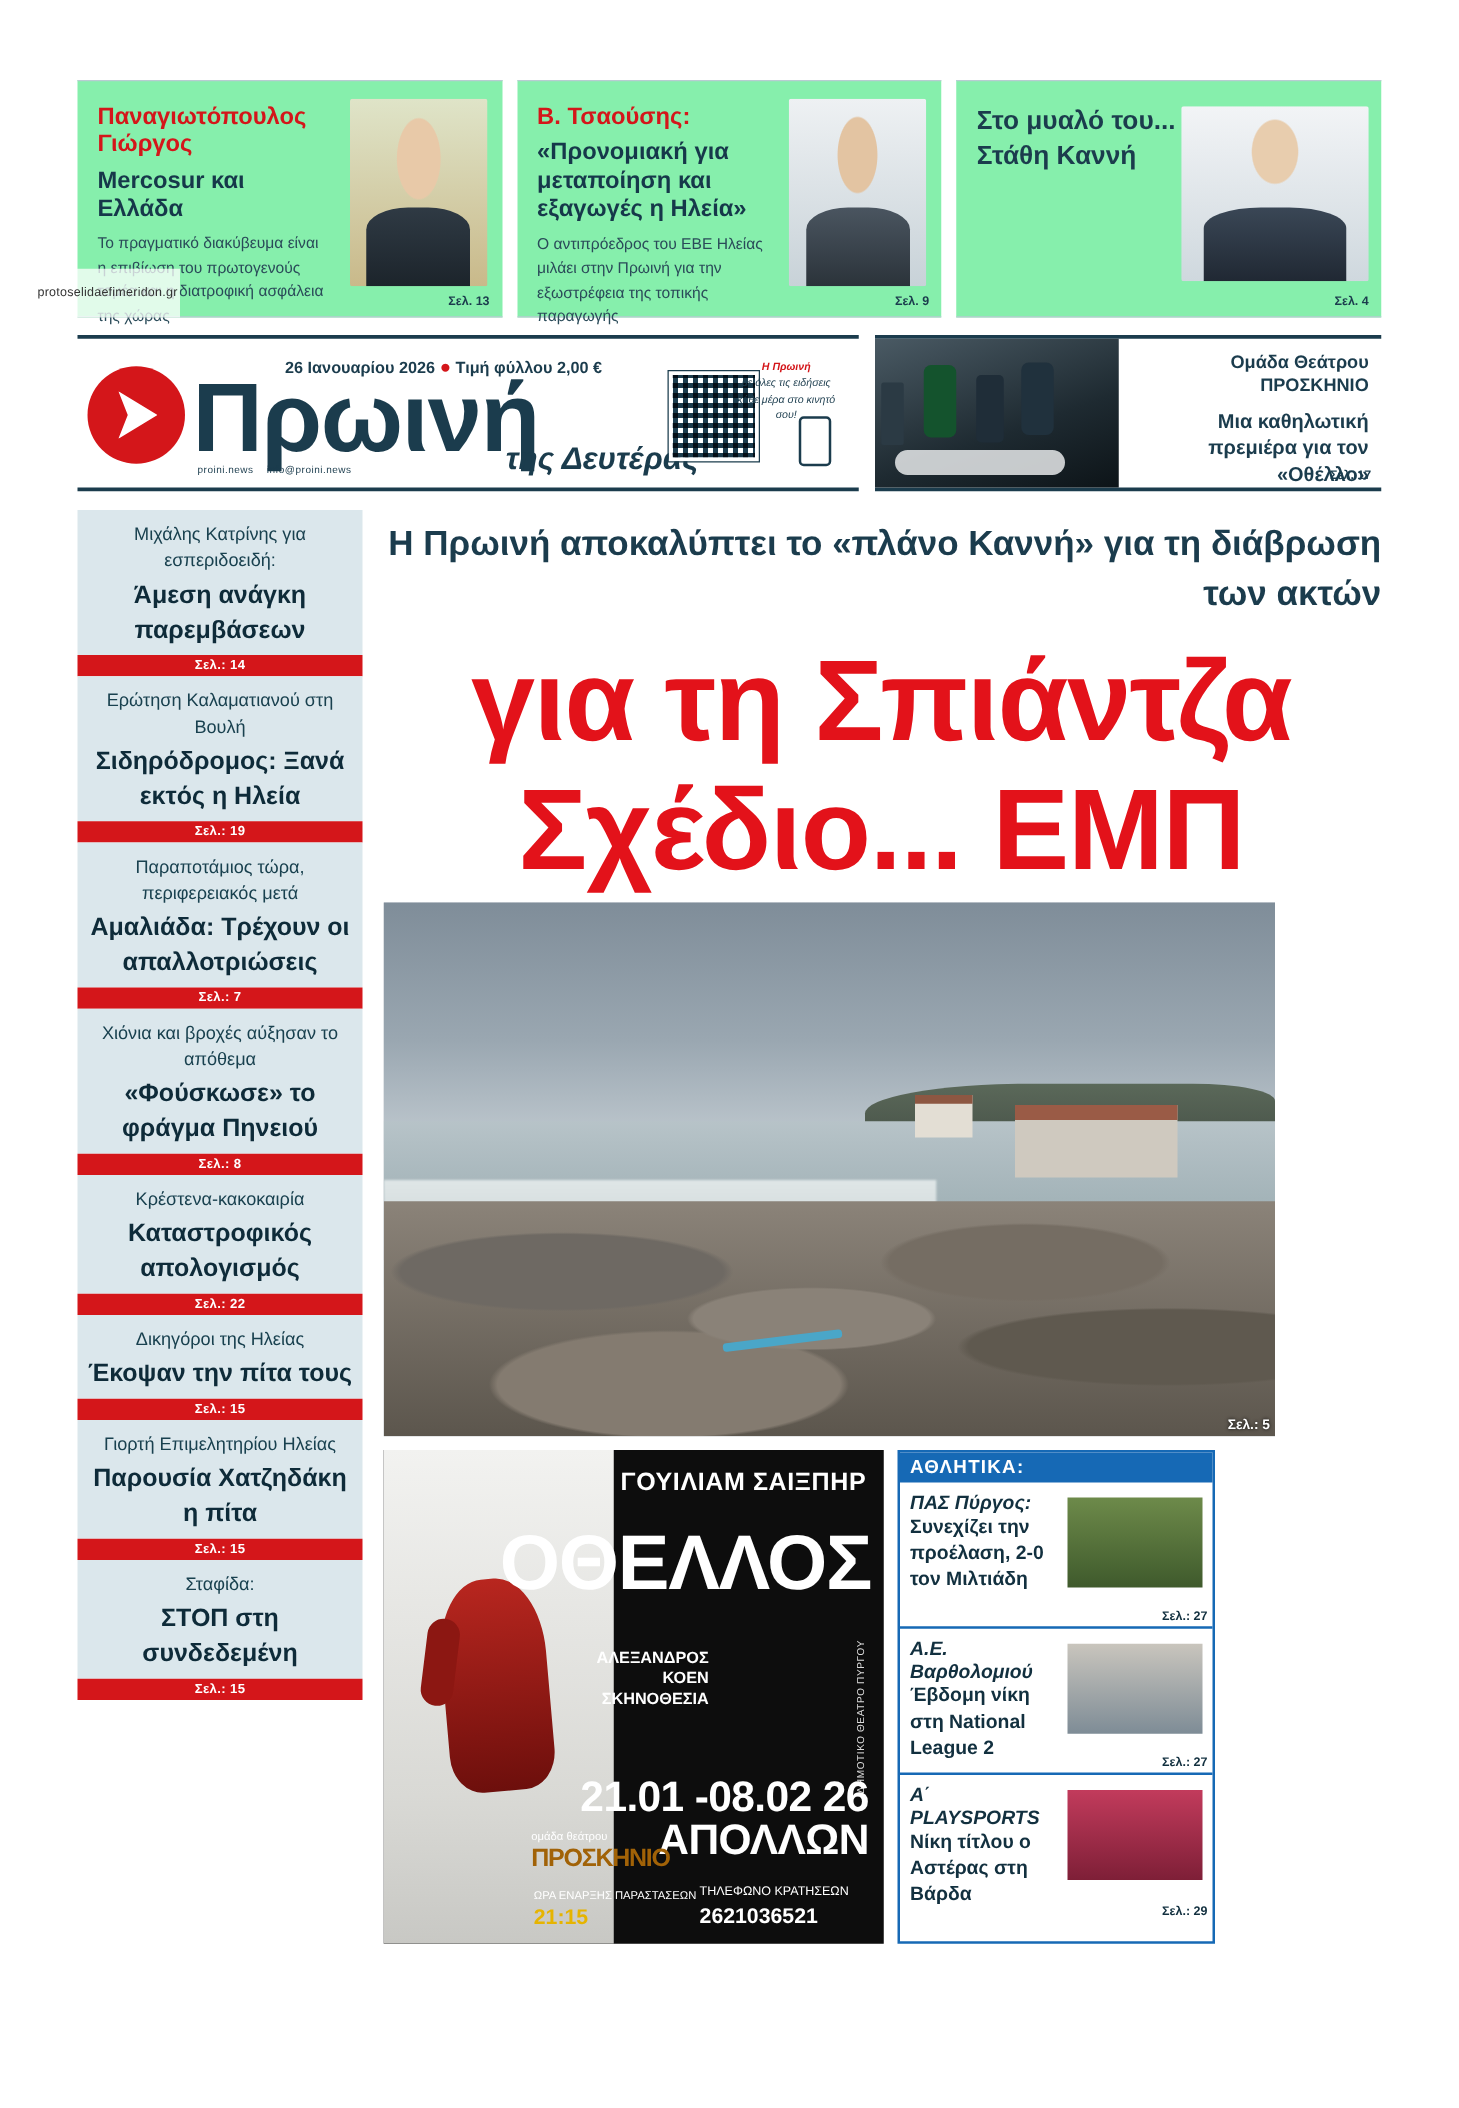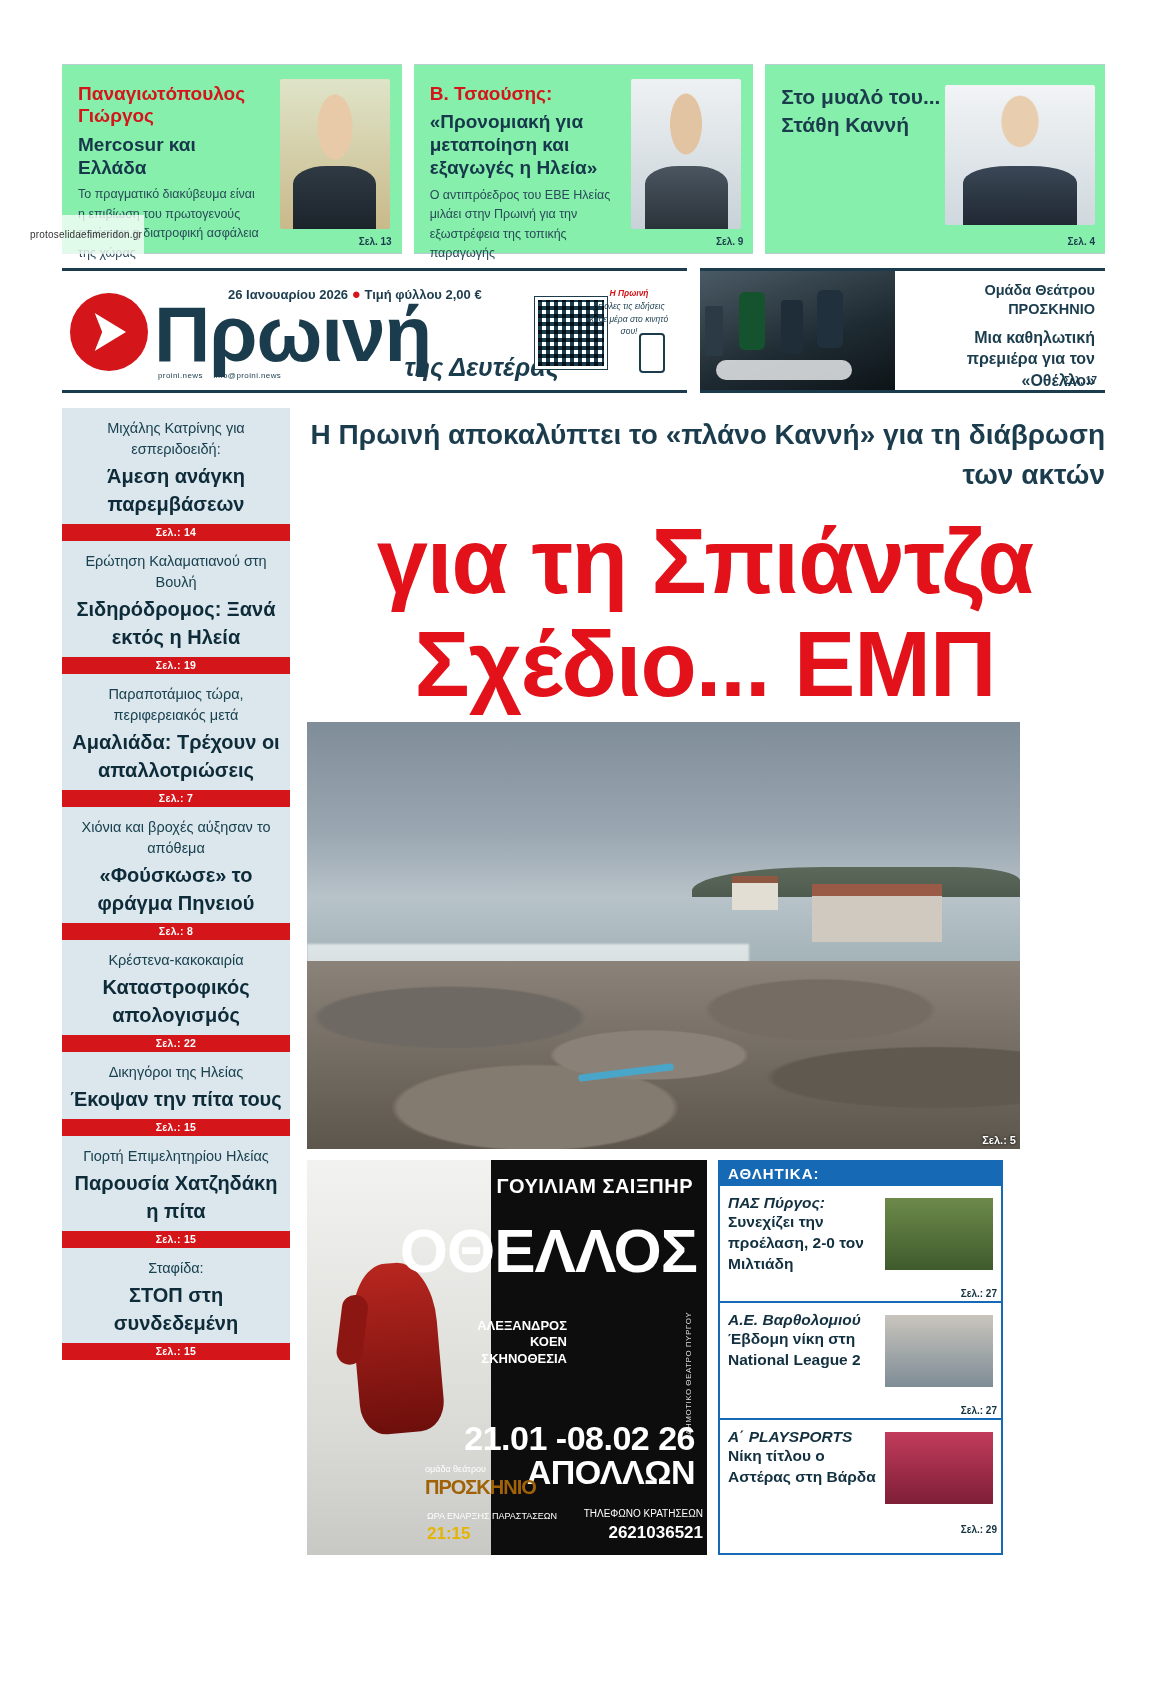--- a/index.html
+++ b/index.html
@@ -341,35 +341,35 @@
     position: absolute; right: 14px; bottom: 120px;
     color: #ddd; font-size: 8px; letter-spacing: .5px;
     writing-mode: vertical-rl; transform: rotate(180deg);
   }
   .poster .logo {
     position: absolute; left: 118px; bottom: 56px;
     color: #fff; font-size: 9px; line-height: 1.2;
   }
   .poster .logo .big { color: #a16207; font-size: 20px; font-weight: bold; letter-spacing: -1px; }
   .poster .res {
-    position: absolute; right: 4px; bottom: 10px;
-    color: #fff; font-size: 10px; text-align: right; line-height: 1.4;
+    position: absolute; right: 28px; bottom: 10px;
+    color: #fff; font-size: 10px; line-height: 1.4;
   }
   .poster .res .num { font-size: 17px; font-weight: bold; }
   .poster .start {
     position: absolute; left: 120px; bottom: 10px;
     color: #fff; font-size: 9px; line-height: 1.3;
   }
   .poster .start .hr { font-size: 17px; font-weight: bold; color: #e6b400; }
 
   
   .sports {
     position: absolute;
     left: 718px; top: 1160px;
-    width: 285px; height: 395px;
+    width: 254px; height: 395px;
     border: 2px solid #1669b5;
   }
   .sports-hd {
     background: #1669b5;
     color: #ffffff;
     font-size: 15px;
     font-weight: bold;
     letter-spacing: 1px;
     padding: 3px 8px 4px;
   }

